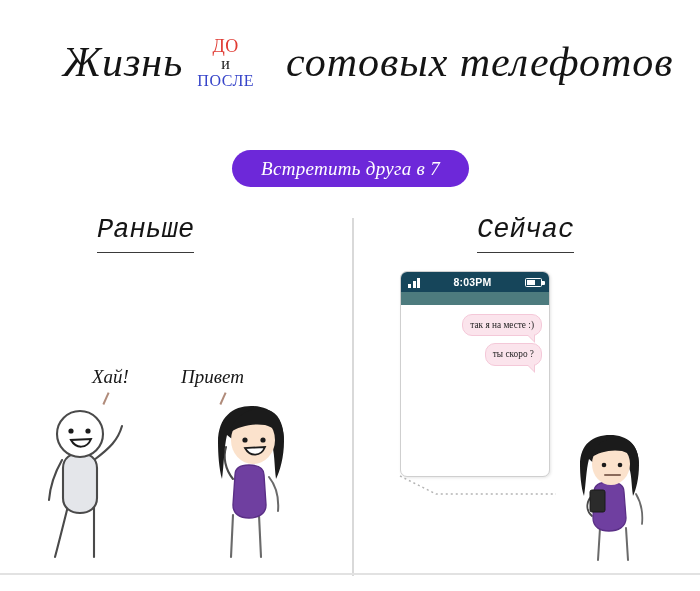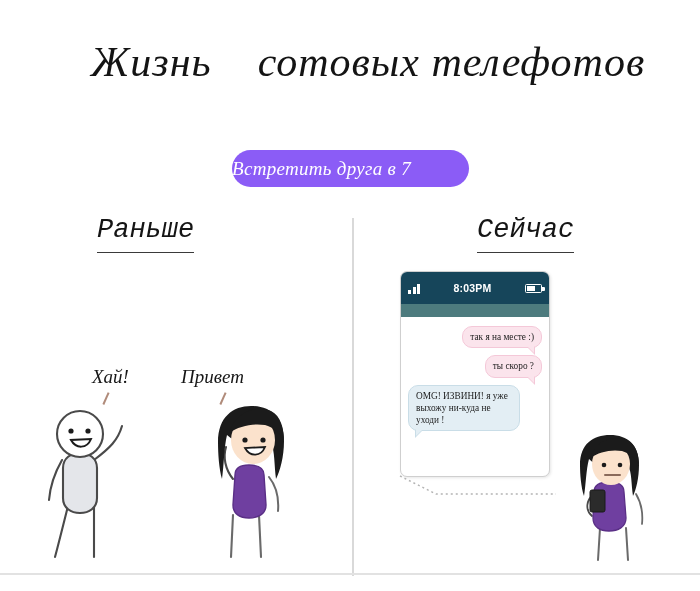--- a/index.html
+++ b/index.html
@@ -56,25 +56,25 @@
   #title-i  { color: #141414; font-size: 16px; font-style: normal; margin: 1px 0; }
   #title-posle { color: #3644c9; font-size: 16px; }
 
   
   #subtitle-banner {
     position: absolute;
     left: 232px;
     top: 150px;
     width: 237px;
     height: 37px;
-    background: #8b5cf6;
+    background: #6d28d9;
     border-radius: 19px;
     display: flex;
     align-items: center;
-    justify-content: flex-start;
+    justify-content: center;
   }
   #subtitle-text {
     color: #ffffff;
     font-family: "Liberation Serif", serif;
     font-style: italic;
     font-size: 19px;
     letter-spacing: 0.3px;
     white-space: nowrap;
   }
 
@@ -143,21 +143,21 @@
     top: 271px;
     width: 148px;
     height: 204px;
     background: #ffffff;
     border: 1.4px solid #cfcfcf;
     border-radius: 7px;
     box-shadow: 1px 1px 3px rgba(0,0,0,0.10);
     overflow: hidden;
   }
   #phone-statusbar {
-    height: 32px;
+    height: 20px;
     background: #16455a;
     display: flex;
     align-items: center;
     justify-content: space-between;
     padding: 0 7px;
     box-sizing: border-box;
   }
   #phone-subbar {
     height: 13px;
     background: #4d7b7e;
@@ -260,20 +260,25 @@
     height: 40px;
     pointer-events: none;
   }
 </style>
 </head>
 <body>
 
 <div id="title-block">
   <span class="title-word" id="title-word-1">Жизнь</span>
 
+  <span id="title-stack">
+    <span class="stack-line" id="title-do">ДО</span>
+    <span class="stack-line" id="title-i">и</span>
+    <span class="stack-line" id="title-posle">ПОСЛЕ</span>
+  </span>
 
   <span class="title-word" id="title-word-2">сотовых телефотов</span>
 </div>
 
 <div id="subtitle-banner">
   <span id="subtitle-text">Встретить друга в 7</span>
 </div>
 
 <div class="column-header" id="header-before">Раньше</div>
 <div class="column-header" id="header-now">Сейчас</div>
@@ -335,21 +340,20 @@
     <span id="status-time">8:03PM</span>
     <span id="battery-icon">
       <span id="battery-fill"></span>
     </span>
   </div>
   <div id="phone-subbar"></div>
 
   <div id="message-list">
     <div class="bubble outgoing">так я на месте :)</div>
     <div class="bubble outgoing">ты скоро ?</div>
-    <div class="bubble incoming">OMG! ИЗВИНИ! я уже выхожу ни-куда не уходи !</div>
   </div>
 </div>
 
 <svg id="phone-connector">
   <path d="M4 10 L 40 28 L 160 28" stroke="#b4b4b4" stroke-width="1.5" fill="none" stroke-dasharray="2 3"></path>
 </svg>
 
 <svg class="figure" id="figure-girl-right" viewBox="0 0 110 130">
 
   <path d="M40 96 L 38 128" stroke="#6a6a6a" stroke-width="2" fill="none" stroke-linecap="round"></path>

